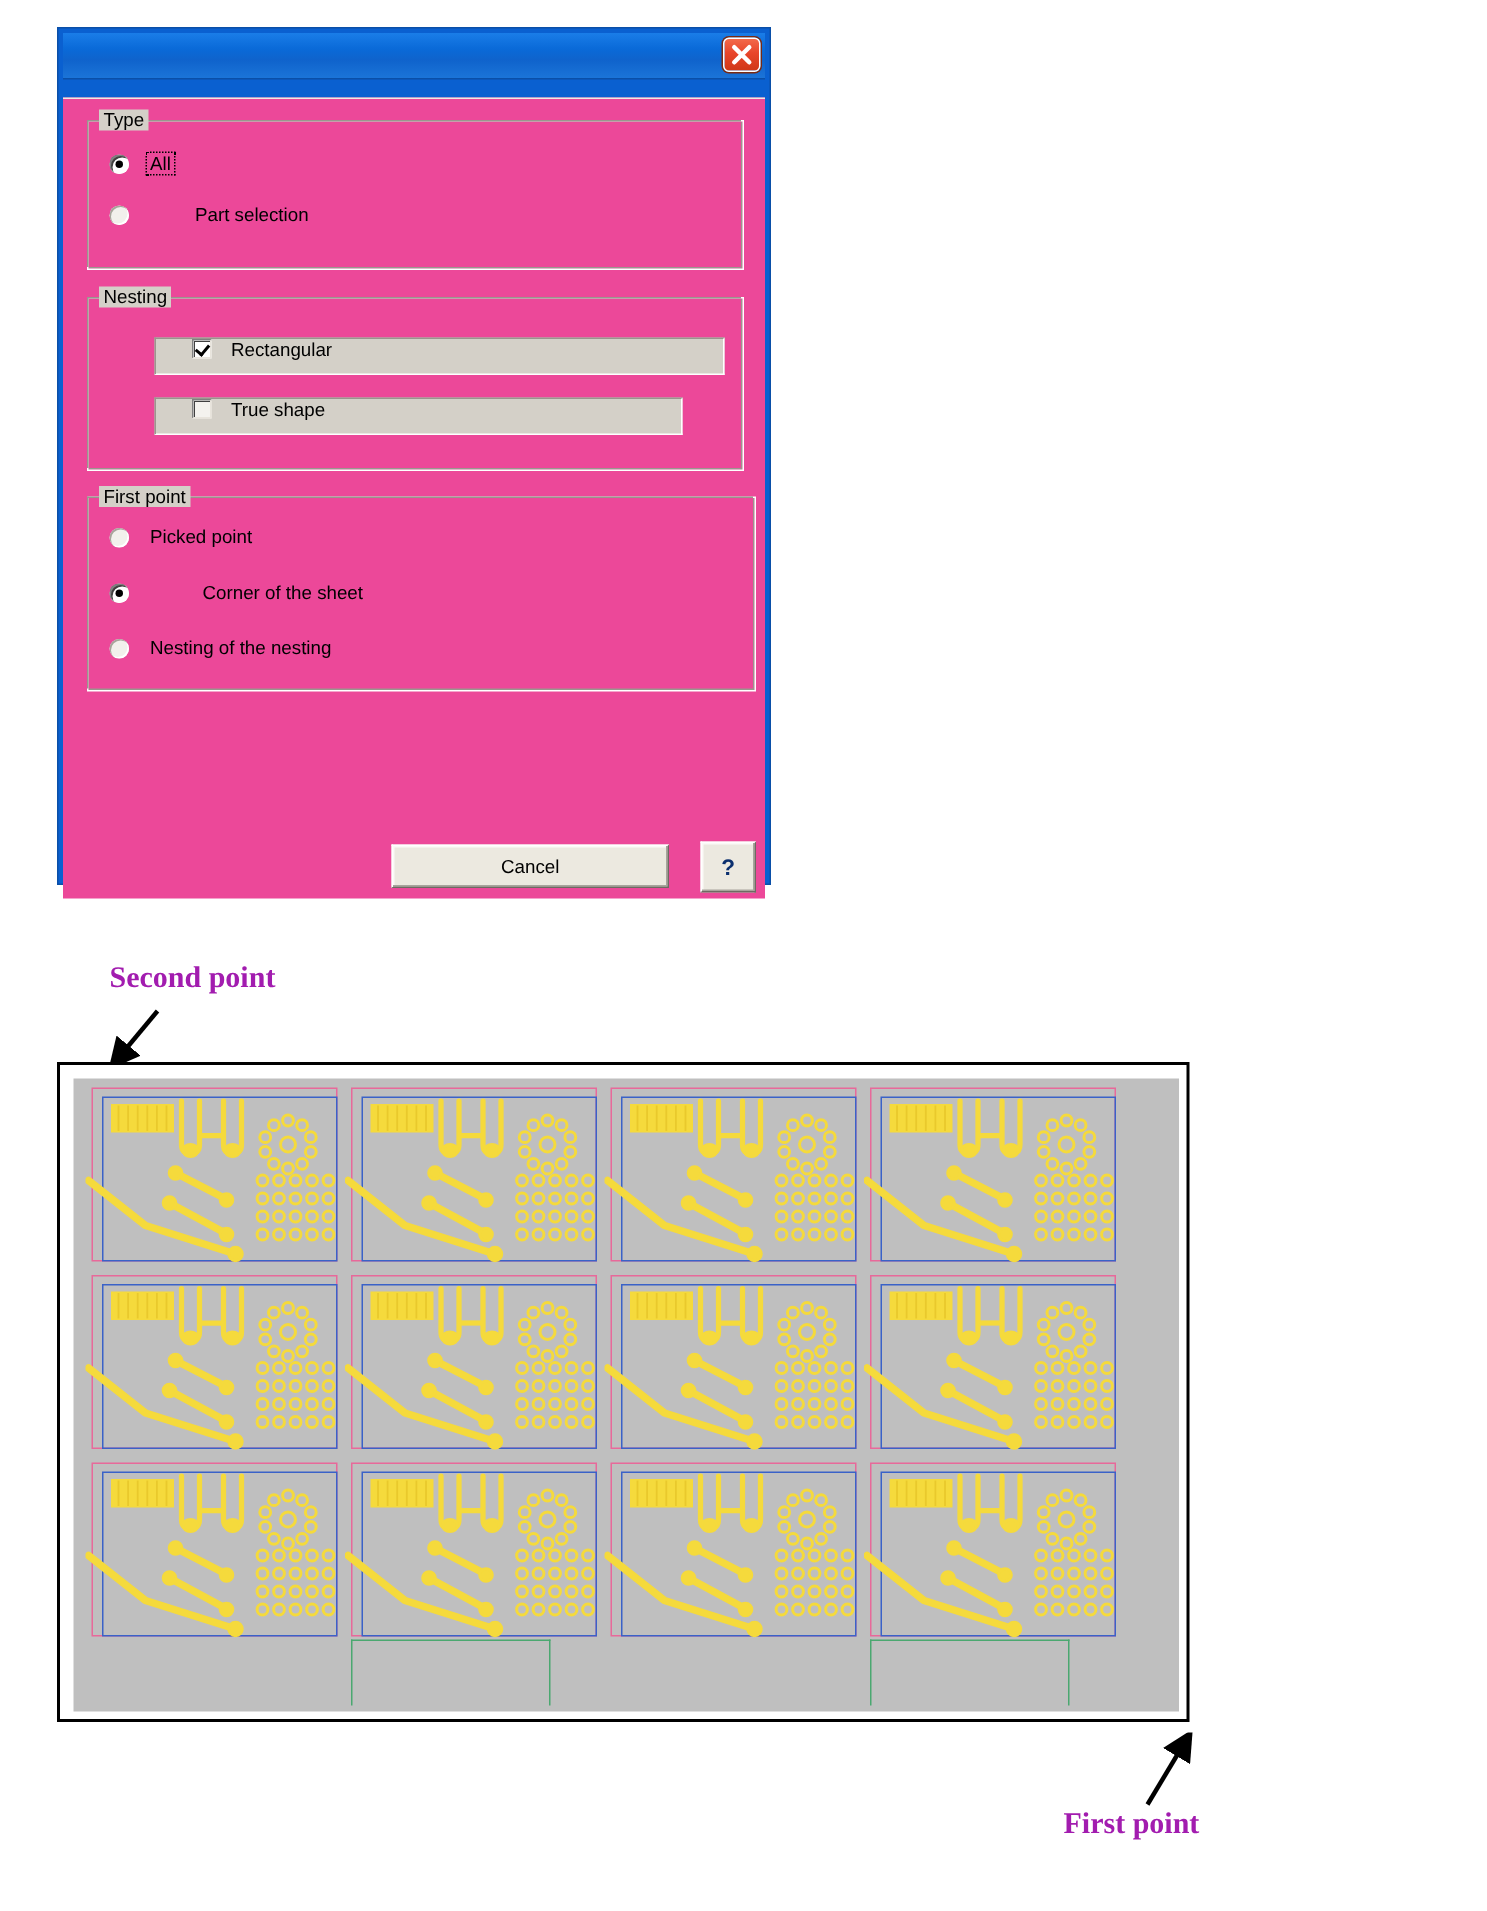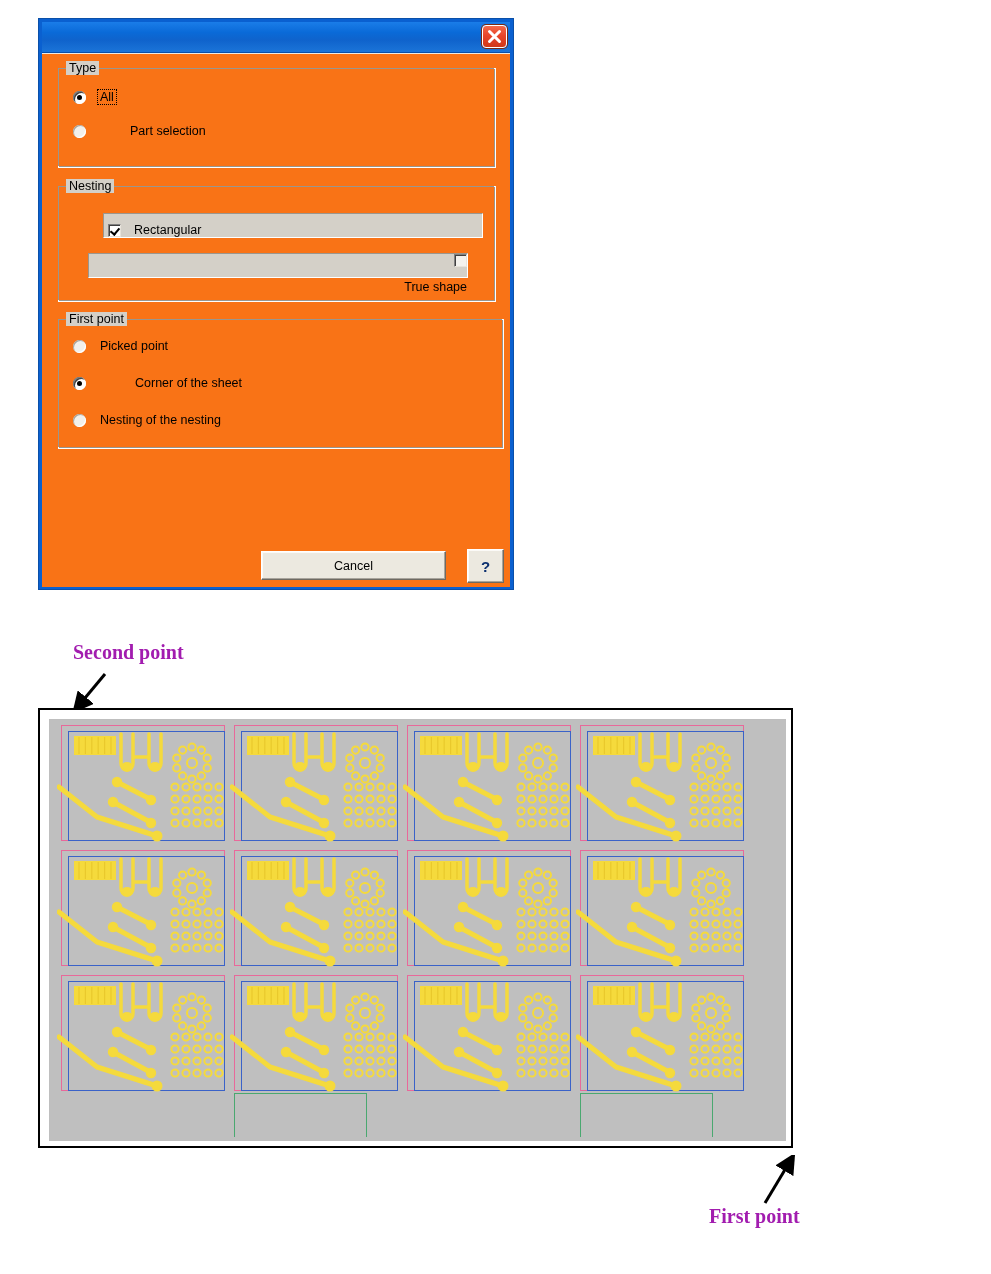--- a/index.html
+++ b/index.html
@@ -50,25 +50,26 @@
     border-radius: 4px;
     background: linear-gradient(180deg,#f36a4a 0%, #e8452a 45%, #d03818 100%);
     border: 1px solid #ffffff;
     box-shadow: 0 0 0 1px #7a2a12;
     box-sizing: border-box;
     cursor: pointer;
   }
   .close-btn svg { display:block; margin: 2px auto 0 auto; }
 
   .dlg-body {
-    background: #f97316;
+    background: #ec4899;
     height: calc(100% - 30px);
     position: relative;
     box-sizing: border-box;
     border-top: 1px solid #eeeae2;
+    margin-top: 12px;
   }
 
   .groupbox {
     position: absolute;
     border: 1px solid #ffffff;
     box-shadow: -1px -1px 0 0 #9a968e inset, 0 0 0 0 transparent;
     box-sizing: border-box;
   }
   .groupbox::before {
     content: "";
@@ -150,22 +151,22 @@
 
   
   .sunken {
     position: absolute;
     background: #d4d0c8;
     border: 1px solid #9a968e;
     border-right-color: #ffffff;
     border-bottom-color: #ffffff;
     box-sizing: border-box;
     display: flex;
-    align-items: flex-end;
-    padding-left: 4px;
+    align-items: flex-start;
+    padding-left: 24px;
     gap: 13px;
   }
 
   .focus-rect {
     border: 1px dotted #000;
     padding: 0 2px;
     line-height: 14px;
   }
 
   
@@ -270,21 +271,21 @@
     </div>
 
     <div class="groupbox" style="left:16px; top:132px; width:438px; height:116px;">
       <span class="gb-label">Nesting</span>
 
       <div class="sunken" style="left:44px; top:26px; width:380px; height:25px;">
         <span class="cbox on"></span>
         <span class="lbl">Rectangular</span>
       </div>
 
-      <div class="sunken" style="left:29px; top:66px; width:380px; height:25px;flex-direction:column;">
+      <div class="sunken" style="left:44px; top:66px; width:352px; height:25px;">
         <span class="cbox off"></span>
         <span class="lbl">True shape</span>
       </div>
     </div>
 
     <div class="groupbox" style="left:16px; top:265px; width:446px; height:130px;">
       <span class="gb-label">First point</span>
 
       <div class="row" style="left:14px; top:19px;">
         <span class="radio off"></span>

